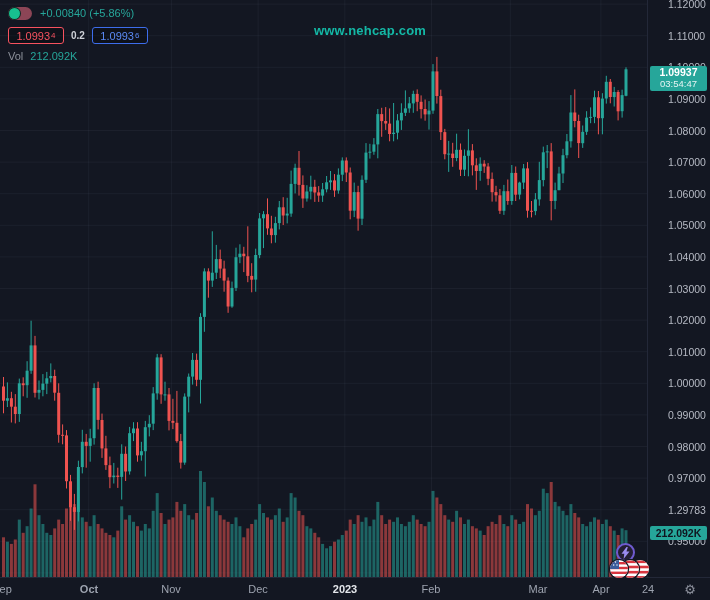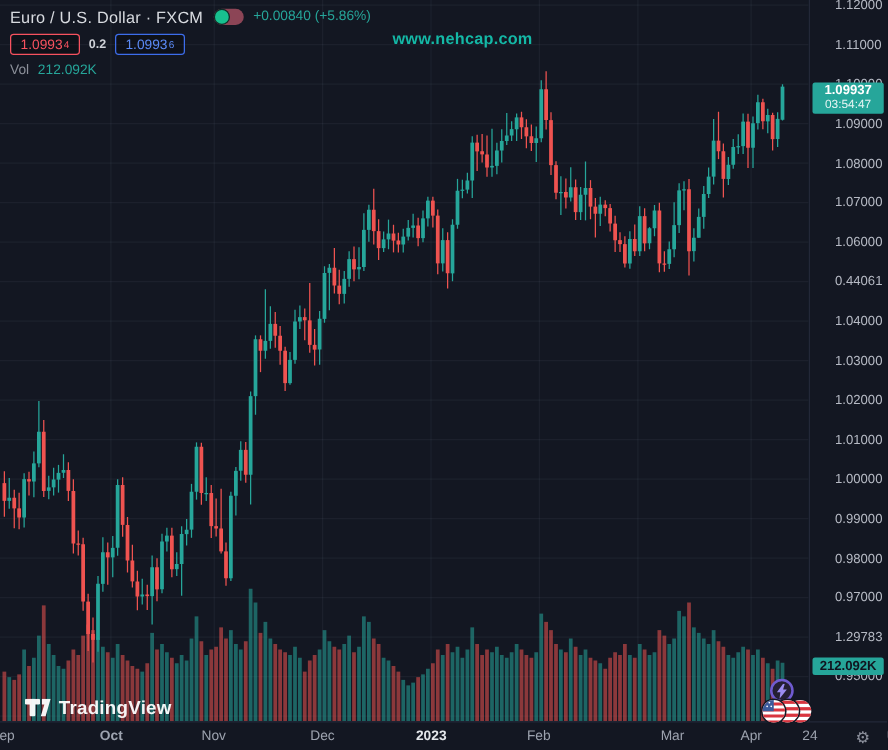--- a/index.html
+++ b/index.html
@@ -560,21 +560,20 @@
         <line x1="622.1" y1="89.7" x2="622.1" y2="117.6" stroke="#26a69a" stroke-width="1"></line>
         <rect x="620.6" y="95.1" width="3" height="16.1" fill="#26a69a"></rect>
         <line x1="626.0" y1="67.3" x2="626.0" y2="96.3" stroke="#26a69a" stroke-width="1"></line>
         <rect x="624.5" y="69.3" width="3" height="26.5" fill="#26a69a"></rect>
       </svg></div>
 
   <div class="watermark">www.nehcap.com</div>
 
   <div class="legend">
     <div class="lrow1">
-      <span class="sym-title">Euro / U.S. Dollar · FXCM</span>
       <span class="pill">
           <span class="dot"></span>
         </span>
       <span class="chg">+0.00840 (+5.86%)</span>
     </div>
     <div class="lrow2">
       <span class="quote-box bid">
           <span>1.0993</span>
           <sup>4</sup>
         </span>
@@ -591,21 +590,21 @@
   </div>
 
   <div class="price-axis" id="priceAxis">
       <div class="price-label" style="top: -2px;">1.12000</div>
       <div class="price-label" style="top: 30px;">1.11000</div>
       <div class="price-label" style="top: 61px;">1.10000</div>
       <div class="price-label" style="top: 93px;">1.09000</div>
       <div class="price-label" style="top: 125px;">1.08000</div>
       <div class="price-label" style="top: 156px;">1.07000</div>
       <div class="price-label" style="top: 188px;">1.06000</div>
-      <div class="price-label" style="top: 219px;">0.44061</div>
+      <div class="price-label" style="top: 219px;">1.05000</div>
       <div class="price-label" style="top: 251px;">1.04000</div>
       <div class="price-label" style="top: 283px;">1.03000</div>
       <div class="price-label" style="top: 314px;">1.02000</div>
       <div class="price-label" style="top: 346px;">1.01000</div>
       <div class="price-label" style="top: 377px;">1.00000</div>
       <div class="price-label" style="top: 409px;">0.99000</div>
       <div class="price-label" style="top: 441px;">0.98000</div>
       <div class="price-label" style="top: 472px;">0.97000</div>
       <div class="price-label" style="top: 504px;">1.29783</div>
       <div class="price-label" style="top: 535px;">0.95000</div>
@@ -623,28 +622,20 @@
       <div class="time-label" style="left: 89px; font-weight: bold;">Oct</div>
       <div class="time-label" style="left: 171px;">Nov</div>
       <div class="time-label" style="left: 258px;">Dec</div>
       <div class="time-label year" style="left: 345px;">2023</div>
       <div class="time-label" style="left: 431px;">Feb</div>
       <div class="time-label" style="left: 522px; margin-left: 16px;">Mar</div>
       <div class="time-label" style="left: 601px;">Apr</div>
       <div class="time-label" style="left: 648px;">24</div>
     </div>
 
-  <div class="tv-logo">
-    <svg width="21" height="15" viewBox="0 0 21 15">
-      <rect x="0" y="0" width="12" height="4.6" rx="1" fill="#fff"></rect>
-      <rect x="3.7" y="0" width="4.6" height="14" rx="1" fill="#fff"></rect>
-      <polygon points="13.5,0 20.5,0 16.5,14 12.6,14 15.5,4.6 13.5,4.6" fill="#fff"></polygon>
-    </svg>
-    <span class="txt">TradingView</span>
-  </div>
 
   <div class="bolt-wrap">
     <svg width="9" height="12" viewBox="0 0 9 12">
       <path d="M5.5 0 L0.5 6.8 h2.8 L2.6 12 L8.5 4.6 h-3 L6.8 0 Z" fill="#9b8cf0"></path>
     </svg>
   </div>
   <svg class="flags" width="44" height="23" viewBox="0 0 44 23">
     <defs>
       <clipPath id="cf1">
           <circle cx="13" cy="12" r="9"></circle>

